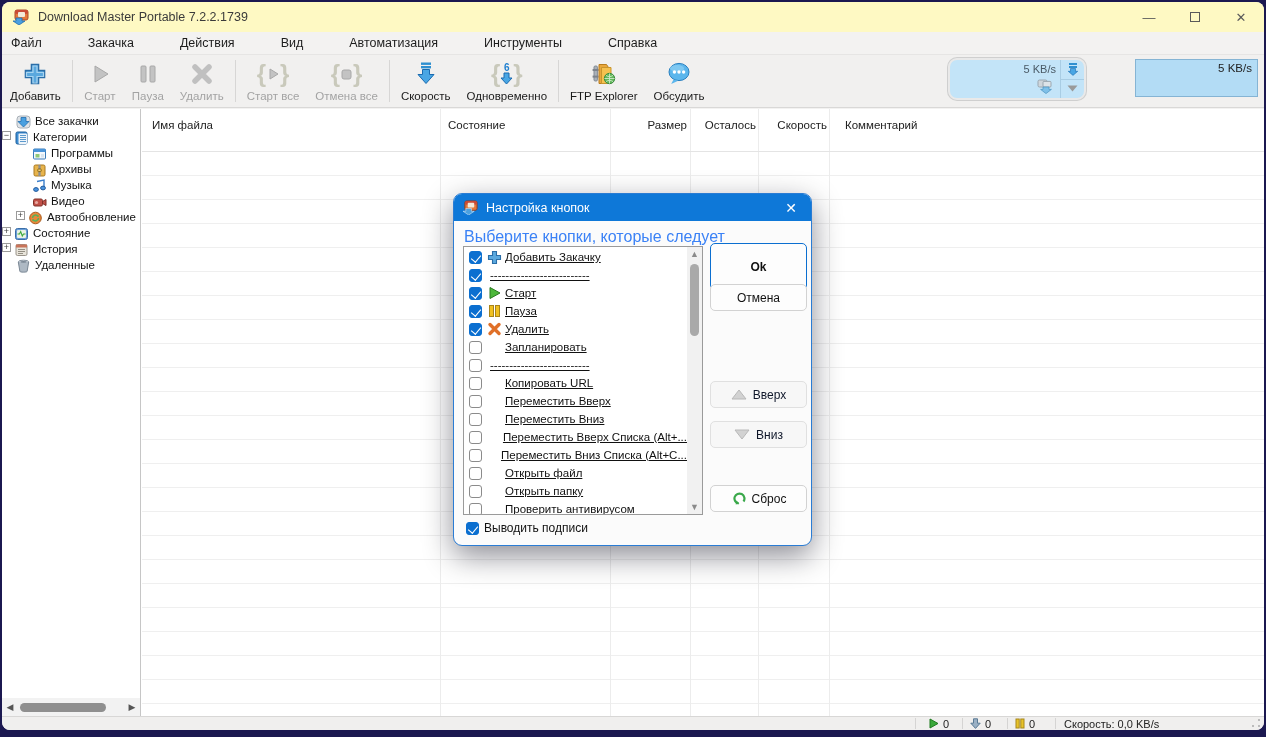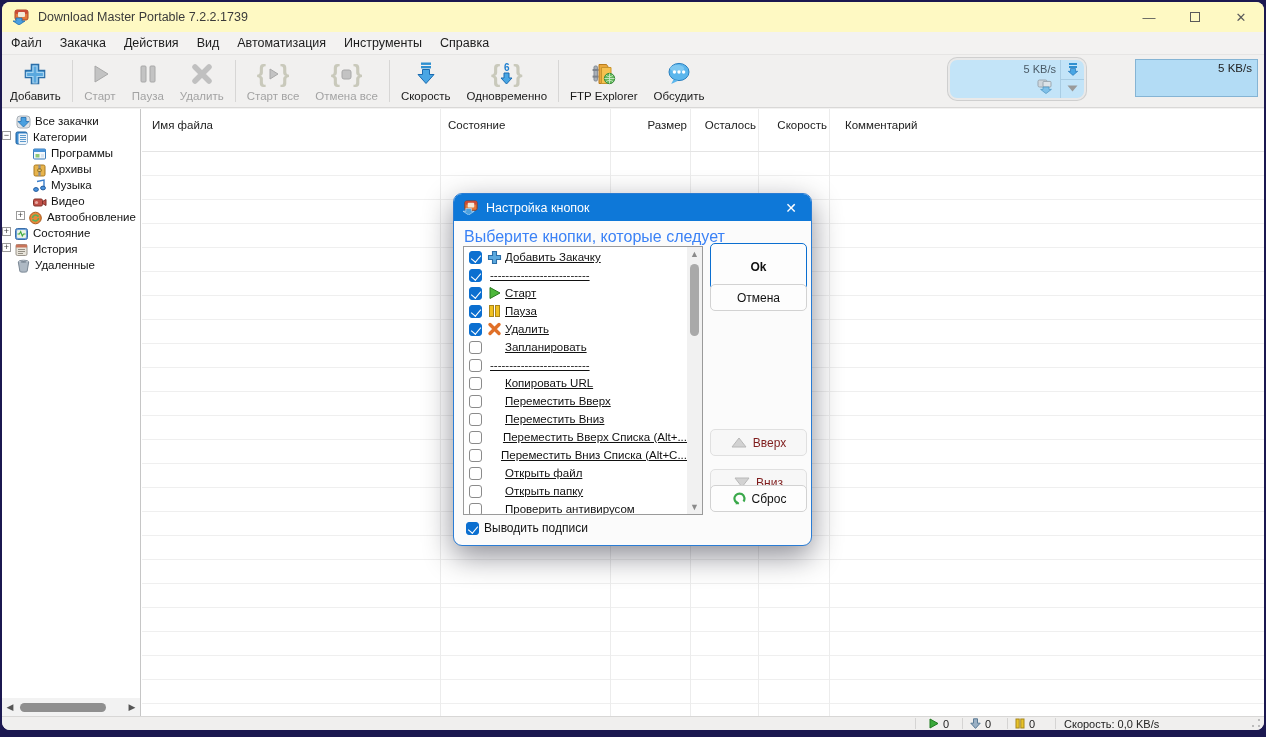--- a/index.html
+++ b/index.html
@@ -13,21 +13,21 @@
   .titlebar { position:absolute; left:0; top:0; width:100%; height:30px; background:#fef9c3;
               display:flex; align-items:center; }
   .titlebar .applogo { margin-left:10px; width:18px; height:16px; }
   .titlebar .title { margin-left:8px; font-size:12.5px; color:#3a3a3a; }
   .wincontrols { position:absolute; right:0; top:0; height:30px; display:flex; }
   .wbtn { width:46px; height:30px; display:flex; align-items:center; justify-content:center; color:#5a5a5a; font-size:13px; }
   .wbtn .maxbox { width:10px; height:10px; border:1px solid #5a5a5a; }
 
   
   .menubar { position:absolute; left:0; top:30px; width:100%; height:22px; display:flex; align-items:center;
-             font-size:12.5px; color:#1c1c1c; background:#f3f2f1; }
+             font-size:12.5px; color:#1c1c1c; background:#f3f2f1;gap:28px; }
   .menubar span { padding:2px 9px; }
 
   
   .toolbar { position:absolute; left:0; top:52px; width:100%; height:54px; background:#f1f0ef;
              border-top:1px solid #e6e5e4; border-bottom:1px solid #d9d8d7; display:flex; align-items:stretch; }
   .tbtn { display:flex; flex-direction:column; align-items:center; justify-content:flex-start;
           padding:4px 8px 2px; min-width:48px; }
   .tbtn .ticon { height:30px; display:flex; align-items:center; justify-content:center; }
   .tbtn .tlabel { font-size:11.5px; color:#1a1a1a; margin-top:1px; white-space:nowrap; }
   .tbtn.disabled .tlabel { color:#a3a3a3; }
@@ -107,21 +107,21 @@
         border:solid #fff; border-width:0 1.6px 1.6px 0; transform:rotate(40deg); }
   .dlg-vscroll { position:absolute; right:0; top:0; width:15px; height:100%; background:#f1f1f1; }
   .vs-up,.vs-down { position:absolute; left:0; width:15px; height:14px; color:#8a8a8a; font-size:9px;
         display:flex; align-items:center; justify-content:center; }
   .vs-up{ top:0; } .vs-down{ bottom:0; }
   .vs-thumb { position:absolute; left:3px; top:17px; width:9px; height:72px; background:#a9a9a9; border-radius:5px; }
   .dlg-footcheck { position:absolute; left:12px; top:327px; display:flex; align-items:center; font-size:12px; color:#111; }
   .dbtn { position:absolute; left:256px; width:97px; height:27px; background:#fdfdfd; border:1px solid #d2d2d2;
           border-radius:5px; font-size:12px; color:#111; display:flex; align-items:center; justify-content:center; gap:6px; }
   .dbtn.default { border:1.6px solid #0b6fd0; height:47px; font-weight:bold; }
-  .dbtn.disabled { color:#7f1d1d; background:#f7f7f7; border-color:#e0e0e0;margin-top:48px; }
+  .dbtn.disabled { color:#0f172a; background:#f7f7f7; border-color:#e0e0e0; }
 </style>
 </head>
 <body>
 
 <div class="window">
 
   <div class="titlebar">
     <svg class="applogo" viewBox="0 0 18 16">
       <rect x="3" y="1" width="13" height="10" rx="2" fill="#e4793a" stroke="#a8492a"></rect>
       <rect x="3" y="1" width="13" height="4" rx="2" fill="#c94a35"></rect>

